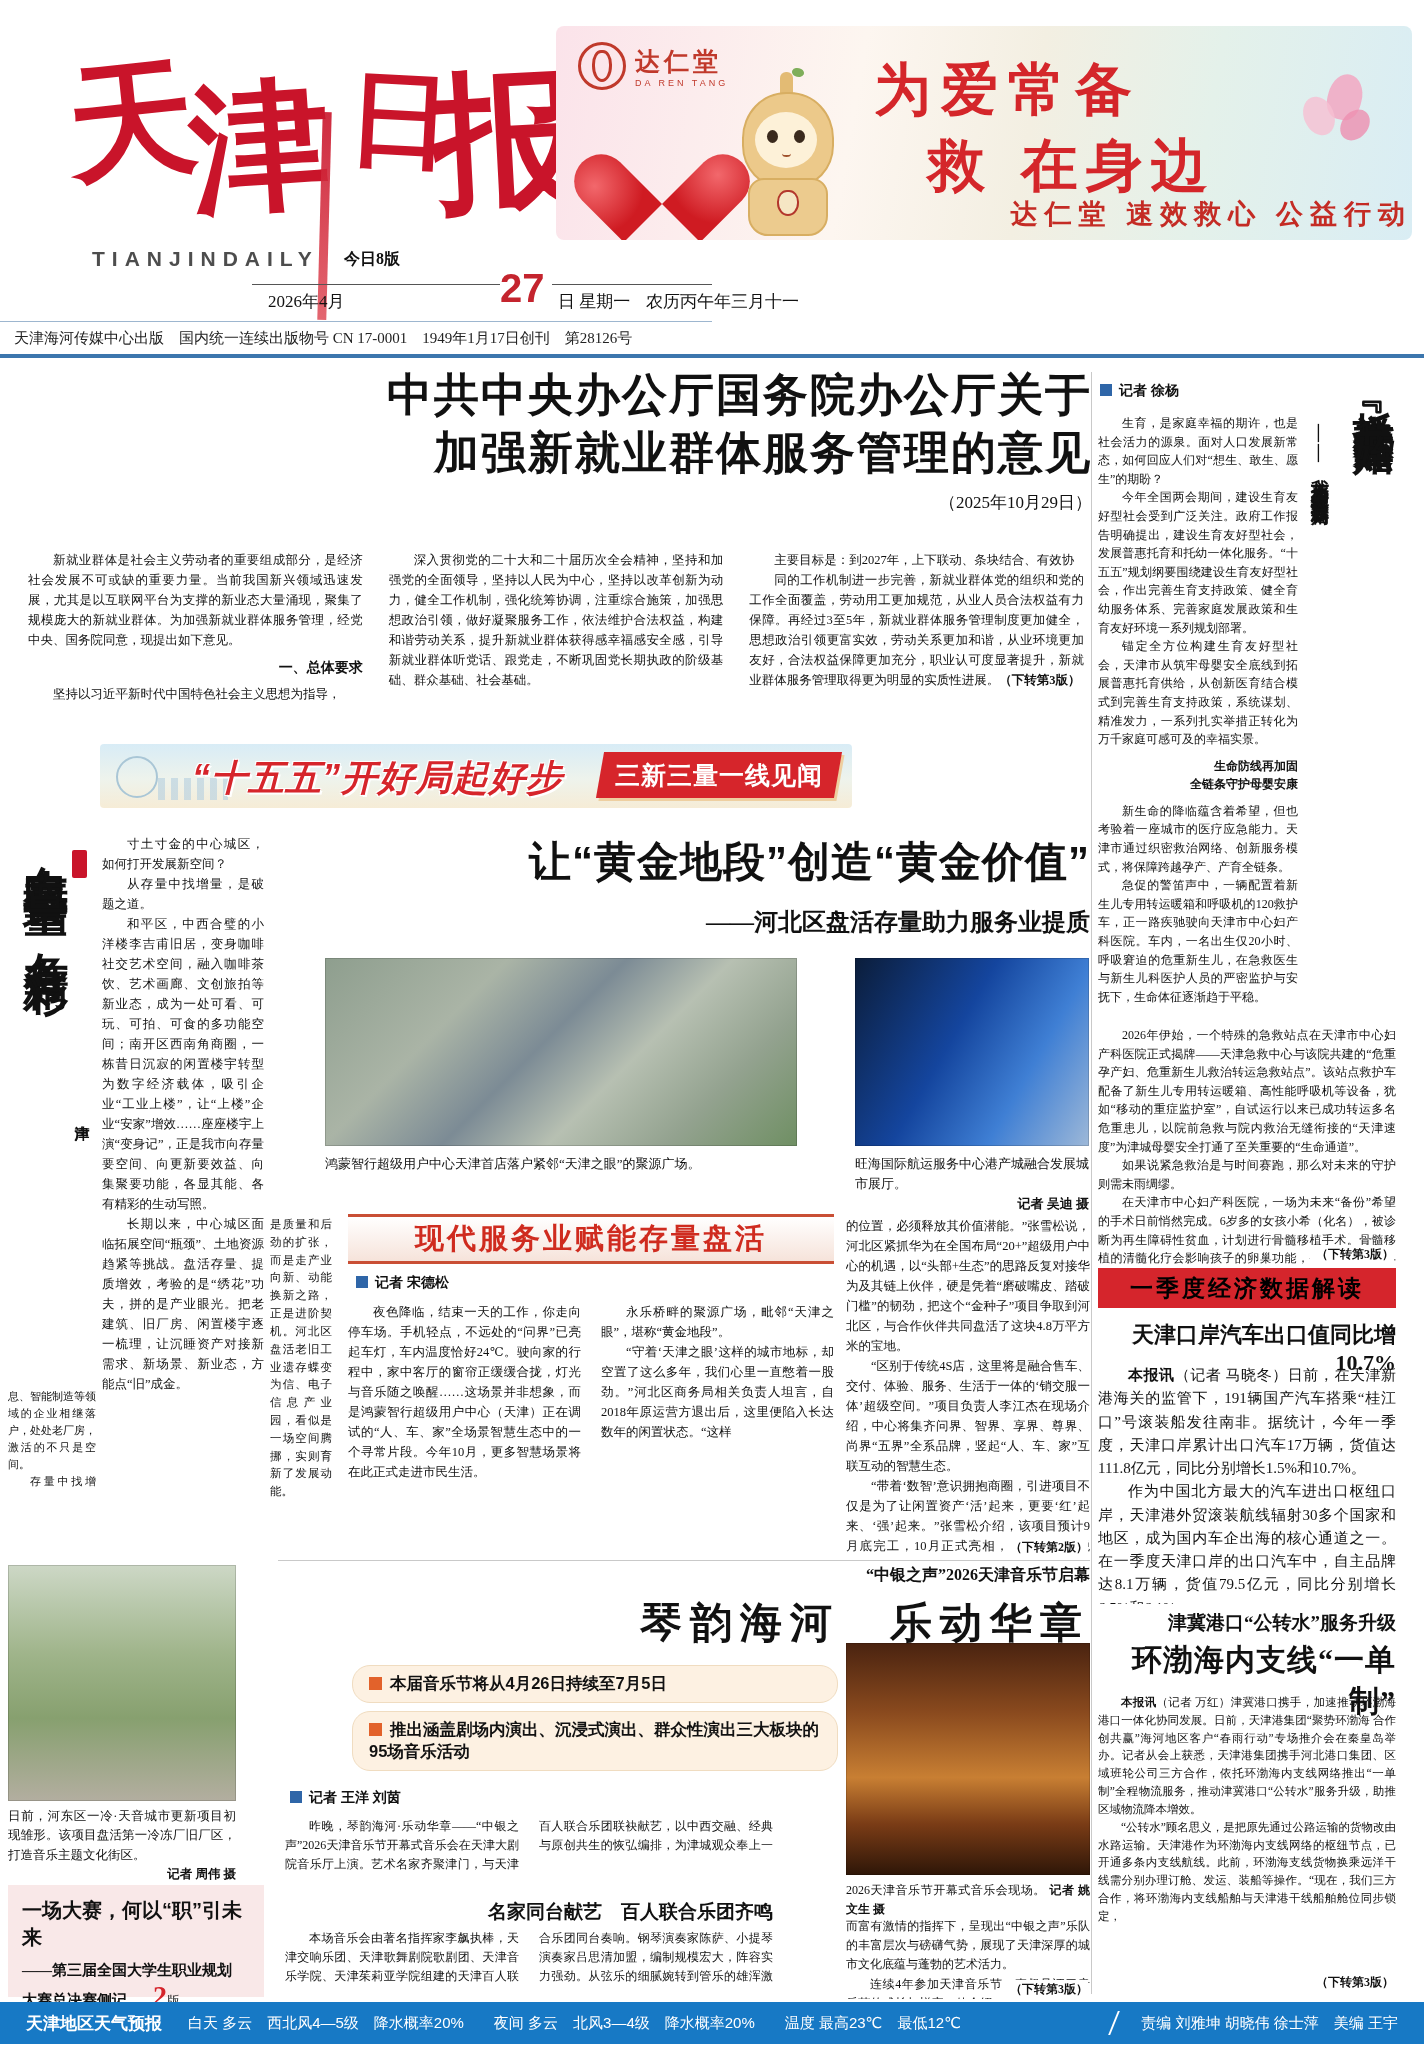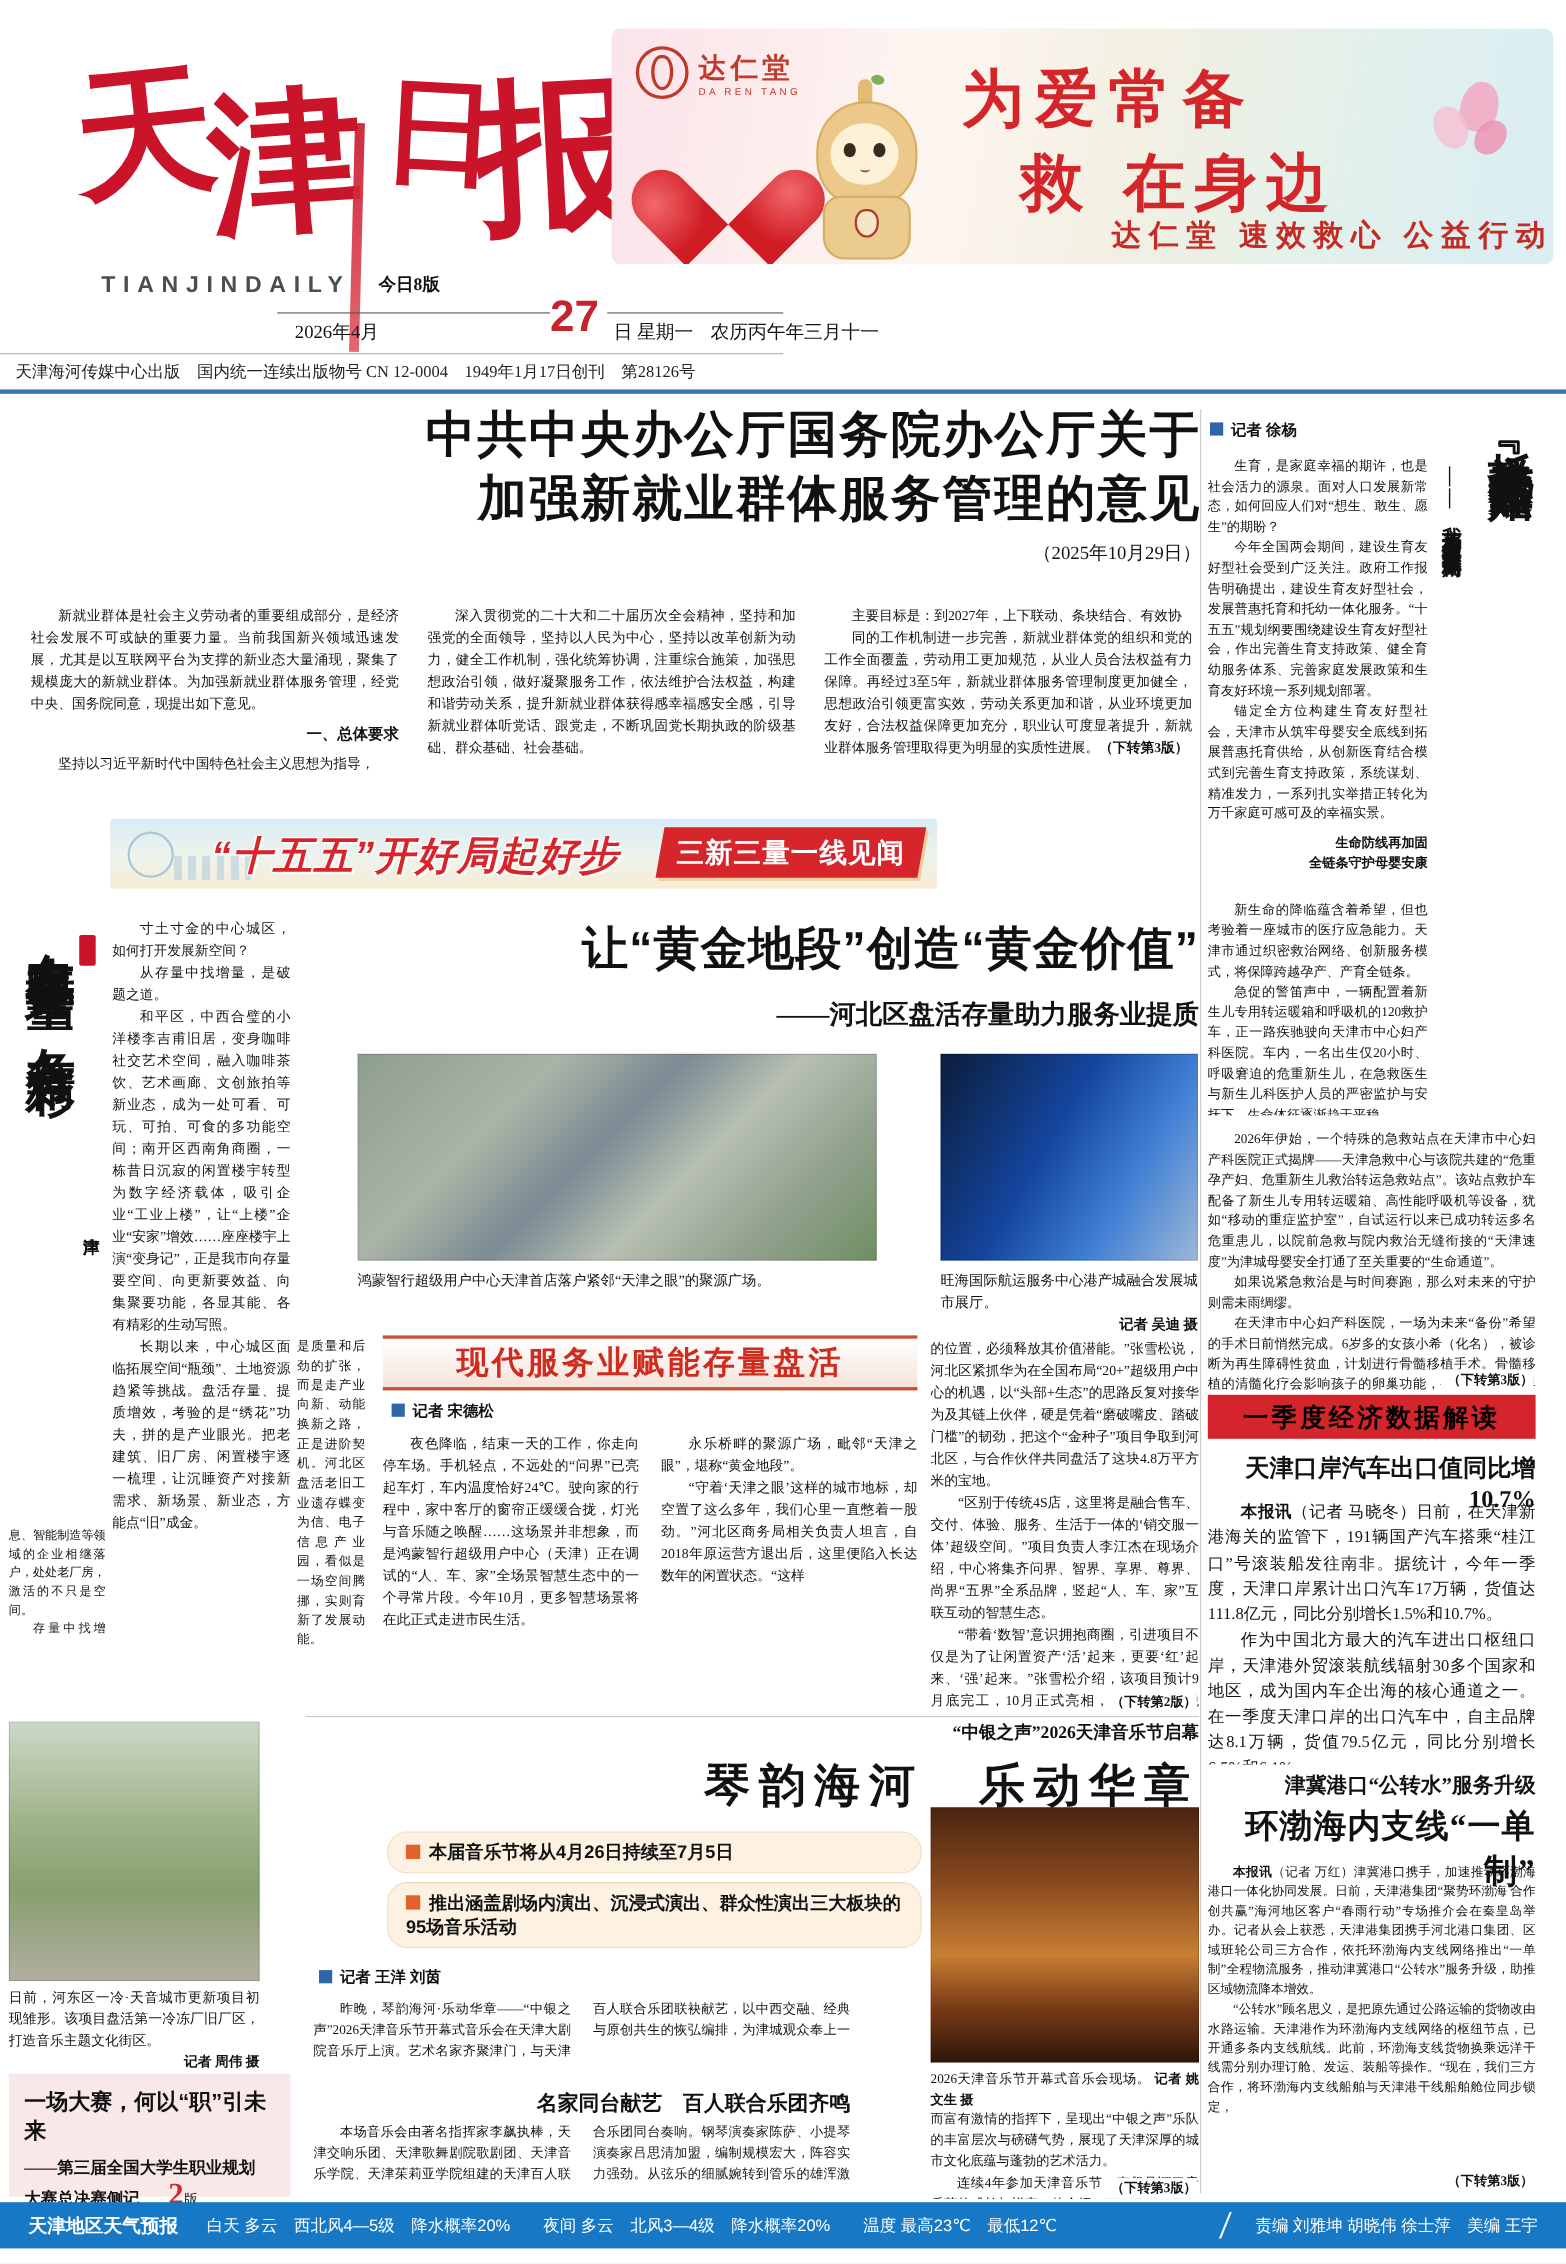--- a/index.html
+++ b/index.html
@@ -50,21 +50,21 @@
   <div class="abs" style="left:344px;top:249px;font-size:16px;font-weight:bold">今日8版</div>
 
   <div class="abs" style="left:252px;top:284px;width:248px;height:1px;background:#555"></div>
   <div class="abs" style="left:552px;top:284px;width:160px;height:1px;background:#555"></div>
   <div class="abs" style="left:268px;top:290px;font-size:17px">2026年4月</div>
   <div class="abs sans b" style="left:500px;top:268px;font-size:40px;color:#c4242e;line-height:1">27</div>
   <div class="abs" style="left:558px;top:290px;font-size:17px">日 星期一</div>
   <div class="abs" style="left:646px;top:290px;font-size:17px;width:300px">农历丙午年三月十一</div>
 
   <div class="abs" style="left:0;top:321px;width:712px;height:1px;background:#9db6cf"></div>
-  <div class="abs" style="left:14px;top:329px;font-size:15px;color:#222">天津海河传媒中心出版　国内统一连续出版物号 CN 12-0004　1949年1月17日创刊　第28126号</div>
+  <div class="abs" style="left:14px;top:329px;font-size:15px;color:#222">天津海河传媒中心出版　国内统一连续出版物号 CN 17-0001　1949年1月17日创刊　第28126号</div>
   <div class="abs" style="left:0;top:354px;width:1424px;height:4px;background:#3c76ad"></div>
 
   <div class="abs" style="left:556px;top:26px;width:856px;height:214px;border-radius:8px;overflow:hidden;
               background:linear-gradient(100deg,#fbe3ea 0%,#fdf6f0 35%,#f3efe2 55%,#e4f1ea 75%,#d9edf4 100%)">
     <div class="abs" style="left:22px;top:16px;display:flex;align-items:center;gap:9px">
       <div style="width:42px;height:42px;border:3px solid #c0392b;border-radius:50%;display:flex;align-items:center;justify-content:center">
         <div style="width:14px;height:26px;border:3px solid #c0392b;border-radius:45% 45% 50% 50%"></div>
       </div>
       <div>
         <div class="b" style="font-size:25px;color:#c0392b;letter-spacing:4px">达仁堂</div>
@@ -178,21 +178,21 @@
     <div class="byline" style="position:absolute;left:2px;top:4px">
       <span class="sq"></span><span>记者 徐杨</span>
     </div>
     <div class="vert sans b" style="position:absolute;right:0;top:0;height:640px;font-size:41px;line-height:1.1;letter-spacing:2px">托举未来从『生命起点』开始</div>
     <div class="vert b" style="position:absolute;right:64px;top:46px;height:560px;font-size:18px;letter-spacing:2px">——我市着力构建生育友好型社会新格局</div>
     <div class="abs sm-txt" style="left:0;top:36px;width:200px;height:600px;font-size:12px">
       <p>生育，是家庭幸福的期许，也是社会活力的源泉。面对人口发展新常态，如何回应人们对“想生、敢生、愿生”的期盼？</p>
       <p>今年全国两会期间，建设生育友好型社会受到广泛关注。政府工作报告明确提出，建设生育友好型社会，发展普惠托育和托幼一体化服务。“十五五”规划纲要围绕建设生育友好型社会，作出完善生育支持政策、健全育幼服务体系、完善家庭发展政策和生育友好环境一系列规划部署。</p>
       <p>锚定全方位构建生育友好型社会，天津市从筑牢母婴安全底线到拓展普惠托育供给，从创新医育结合模式到完善生育支持政策，系统谋划、精准发力，一系列扎实举措正转化为万千家庭可感可及的幸福实景。</p>
       <p class="sans b ctr" style="text-indent:0;margin-top:8px">生命防线再加固</p>
-      <p class="sans b ctr" style="text-indent:0;margin-bottom:24px">全链条守护母婴安康</p>
+      <p class="sans b ctr" style="text-indent:0;margin-bottom:8px">全链条守护母婴安康</p>
       <p>新生命的降临蕴含着希望，但也考验着一座城市的医疗应急能力。天津市通过织密救治网络、创新服务模式，将保障跨越孕产、产育全链条。</p>
       <p>急促的警笛声中，一辆配置着新生儿专用转运暖箱和呼吸机的120救护车，正一路疾驰驶向天津市中心妇产科医院。车内，一名出生仅20小时、呼吸窘迫的危重新生儿，在急救医生与新生儿科医护人员的严密监护与安抚下，生命体征逐渐趋于平稳。</p>
     </div>
     <div class="abs sm-txt" style="left:0;top:648px;width:298px;height:238px;font-size:12px">
       <p>2026年伊始，一个特殊的急救站点在天津市中心妇产科医院正式揭牌——天津急救中心与该院共建的“危重孕产妇、危重新生儿救治转运急救站点”。该站点救护车配备了新生儿专用转运暖箱、高性能呼吸机等设备，犹如“移动的重症监护室”，自试运行以来已成功转运多名危重患儿，以院前急救与院内救治无缝衔接的“天津速度”为津城母婴安全打通了至关重要的“生命通道”。</p>
       <p>如果说紧急救治是与时间赛跑，那么对未来的守护则需未雨绸缪。</p>
       <p>在天津市中心妇产科医院，一场为未来“备份”希望的手术日前悄然完成。6岁多的女孩小希（化名），被诊断为再生障碍性贫血，计划进行骨髓移植手术。骨髓移植的清髓化疗会影响孩子的卵巢功能，甚至造成卵巢早衰，意味着小希无法进入正常的青春期发育，将来无法生育。</p>
 
       <span class="jump-abs">（下转第3版）</span>
     </div>

